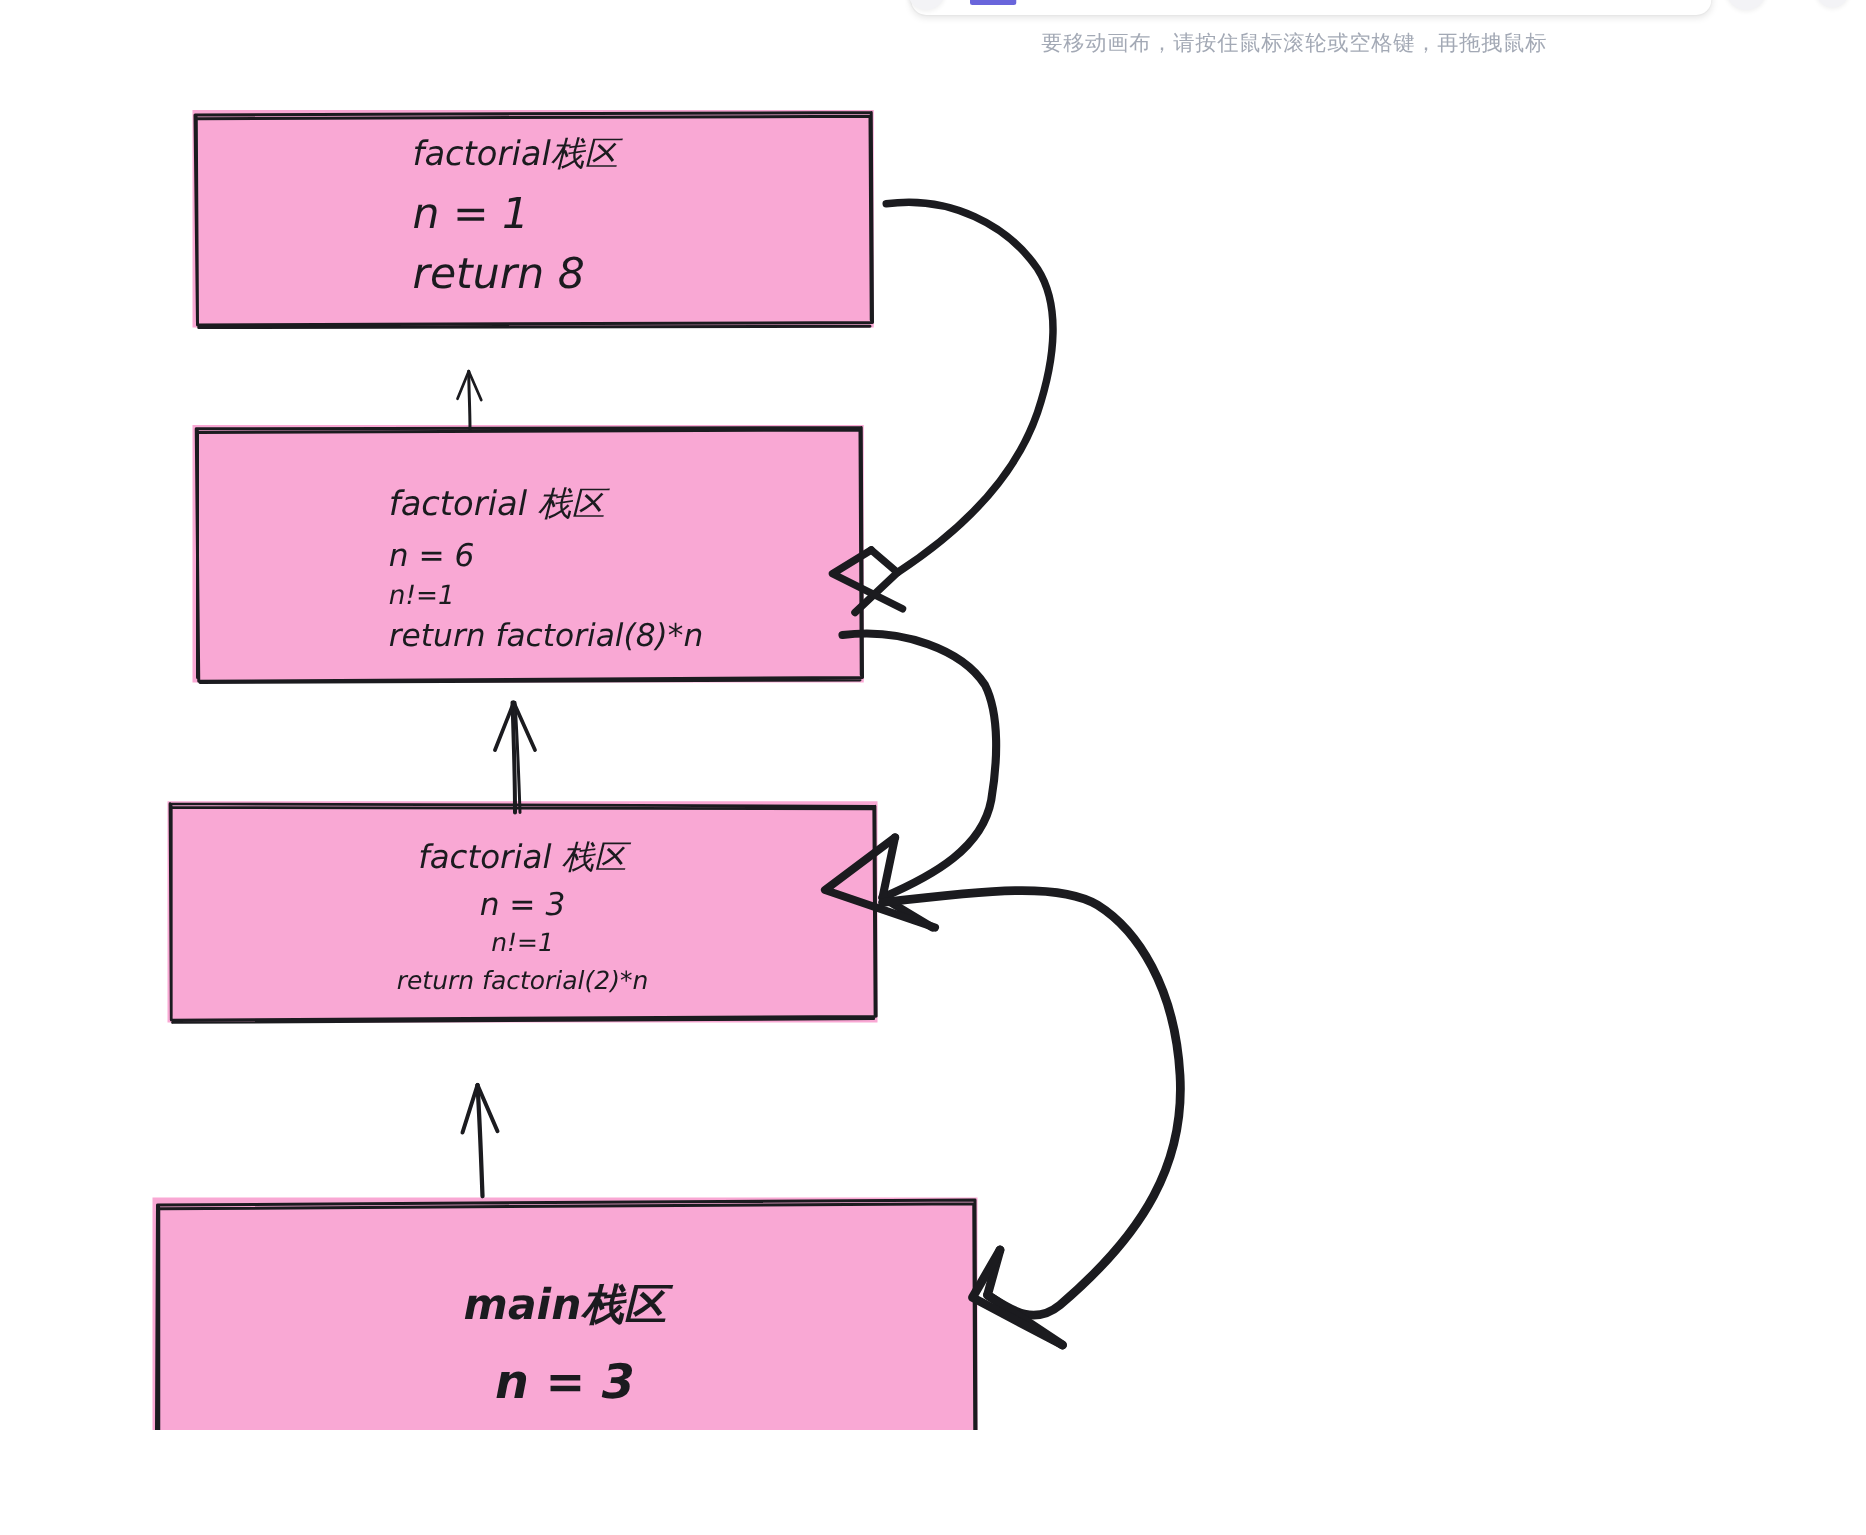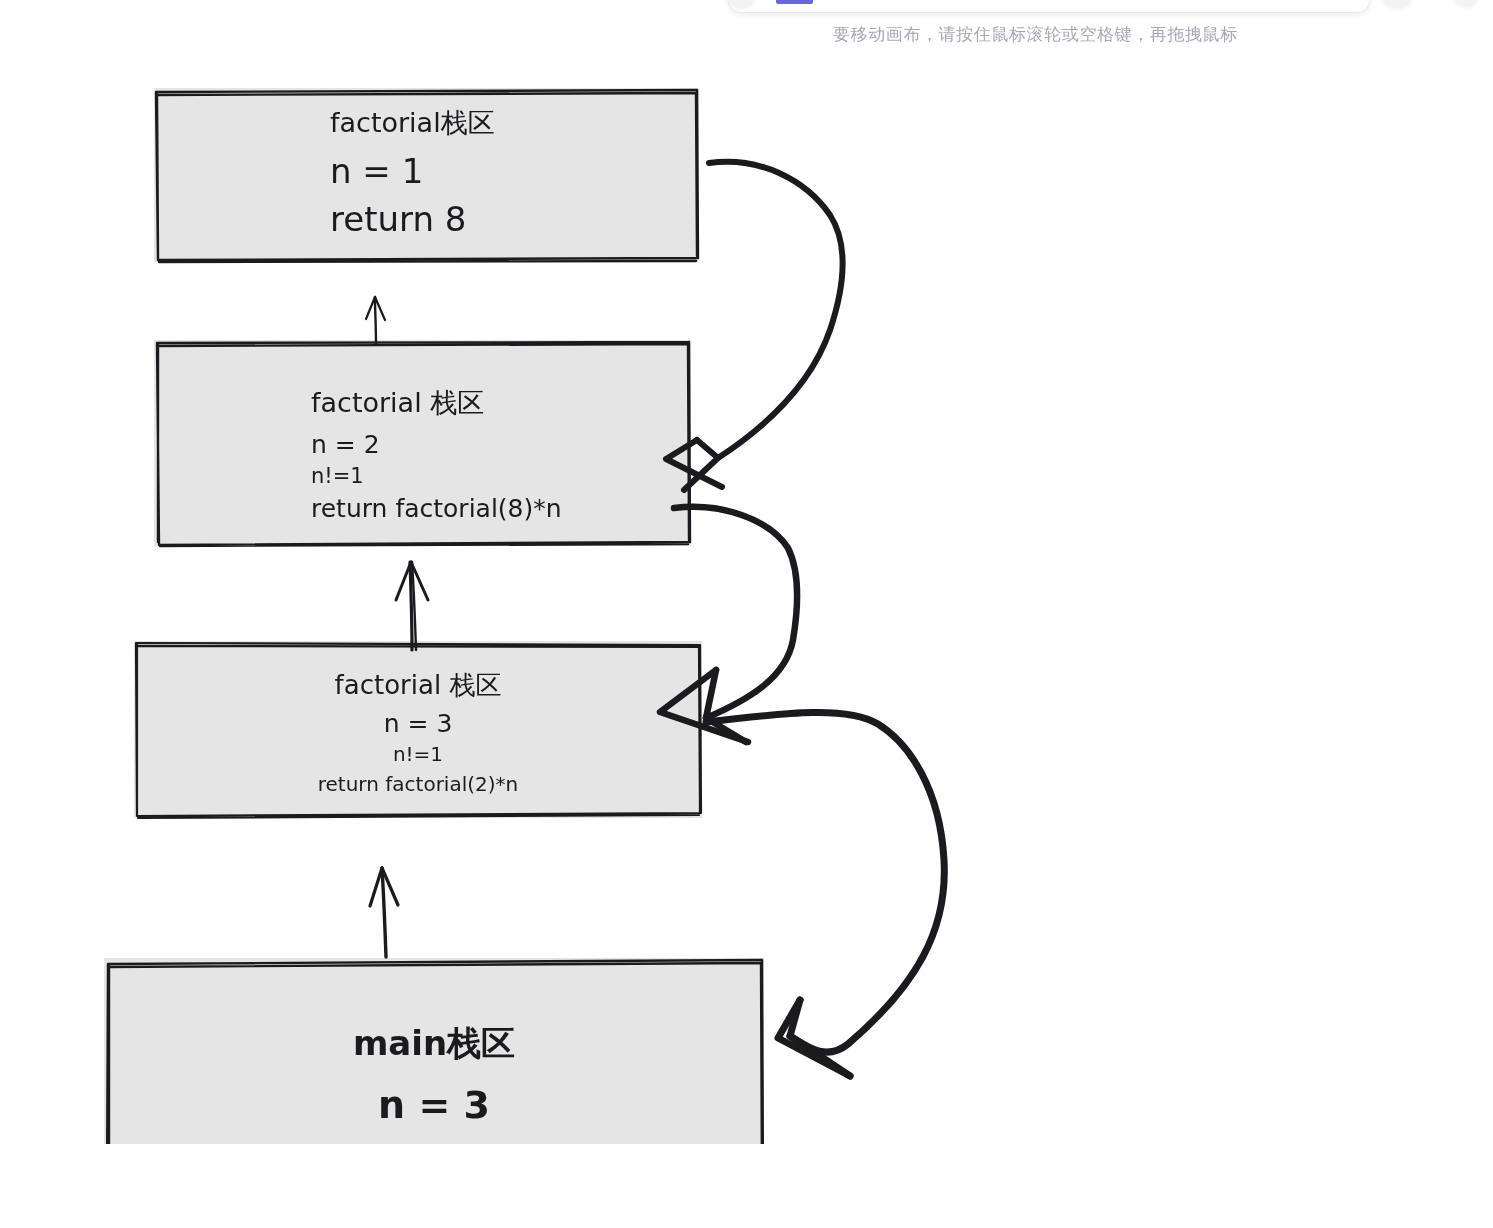--- a/index.html
+++ b/index.html
@@ -60,21 +60,22 @@
     letter-spacing: 0.6px;
     color: #a3a9b5;
     white-space: nowrap;
     user-select: none;
   }
 
   
   .frame {
     position: absolute;
     box-sizing: border-box;
-    background: #e5e5e5;
+    background: #f9a8d4;
+    font-style: italic;
   }
   .frame svg {
     position: absolute;
     inset: 0;
     width: 100%;
     height: 100%;
     overflow: visible;
   }
   .frame-text {
     position: absolute;
@@ -105,21 +106,21 @@
 
   
   #frame-factorial-3 { left: 134px; top: 641px; width: 568px; height: 177px; }
   #frame-factorial-3 .frame-text { align-items: center; padding-top: 4px; }
   #frame-factorial-3 .line-title { font-size: 26px; margin-bottom: 6px; }
   #frame-factorial-3 .line-body  { font-size: 25px; margin-bottom: 4px; }
   #frame-factorial-3 .line-small { font-size: 20px; margin-bottom: 6px; }
   #frame-factorial-3 .line-code  { font-size: 20px; }
 
   
-  #frame-main { left: 104px; top: 958px; width: 660px; height: 232px; }
+  #frame-main { left: 122px; top: 958px; width: 660px; height: 232px; }
   #frame-main .frame-text { align-items: center; padding-top: 14px; }
   #frame-main .line-title { font-size: 34px; font-weight: 700; margin-bottom: 16px; }
   #frame-main .line-body  { font-size: 38px; font-weight: 700; margin-bottom: 14px; }
   #frame-main .line-code  { font-size: 25px; }
 
   .cjk { font-family: "DejaVu Sans", sans-serif; }
 
   
   #connectors {
     position: absolute;
@@ -154,21 +155,21 @@
     </div>
   </div>
 
   <div class="frame" id="frame-factorial-2">
     <svg viewBox="0 0 537 206" preserveAspectRatio="none">
       <path d="M3,3 L535,2 M535,2 L536,202 M536,202 L5,205 M5,205 L3,3
                M5,6 L534,4 M534,5 L535,200 M534,204 L6,206 M4,202 L4,5" fill="none" stroke="#1b1b1f" stroke-width="2.4" stroke-linecap="round" stroke-linejoin="round"></path>
     </svg>
     <div class="frame-text">
       <div class="frame-line line-title cjk">factorial 栈区</div>
-      <div class="frame-line line-body">n = 2</div>
+      <div class="frame-line line-body">n = 6</div>
       <div class="frame-line line-small">n!=1</div>
       <div class="frame-line line-body">return factorial(8)*n</div>
     </div>
   </div>
 
   <div class="frame" id="frame-factorial-3">
     <svg viewBox="0 0 568 177" preserveAspectRatio="none">
       <path d="M2,2 L566,4 M566,4 L567,172 M567,172 L3,175 M3,175 L2,2
                M4,5 L565,6 M565,7 L566,171 M565,174 L4,177 M3,172 L3,4" fill="none" stroke="#1b1b1f" stroke-width="2.2" stroke-linecap="round" stroke-linejoin="round"></path>
     </svg>

